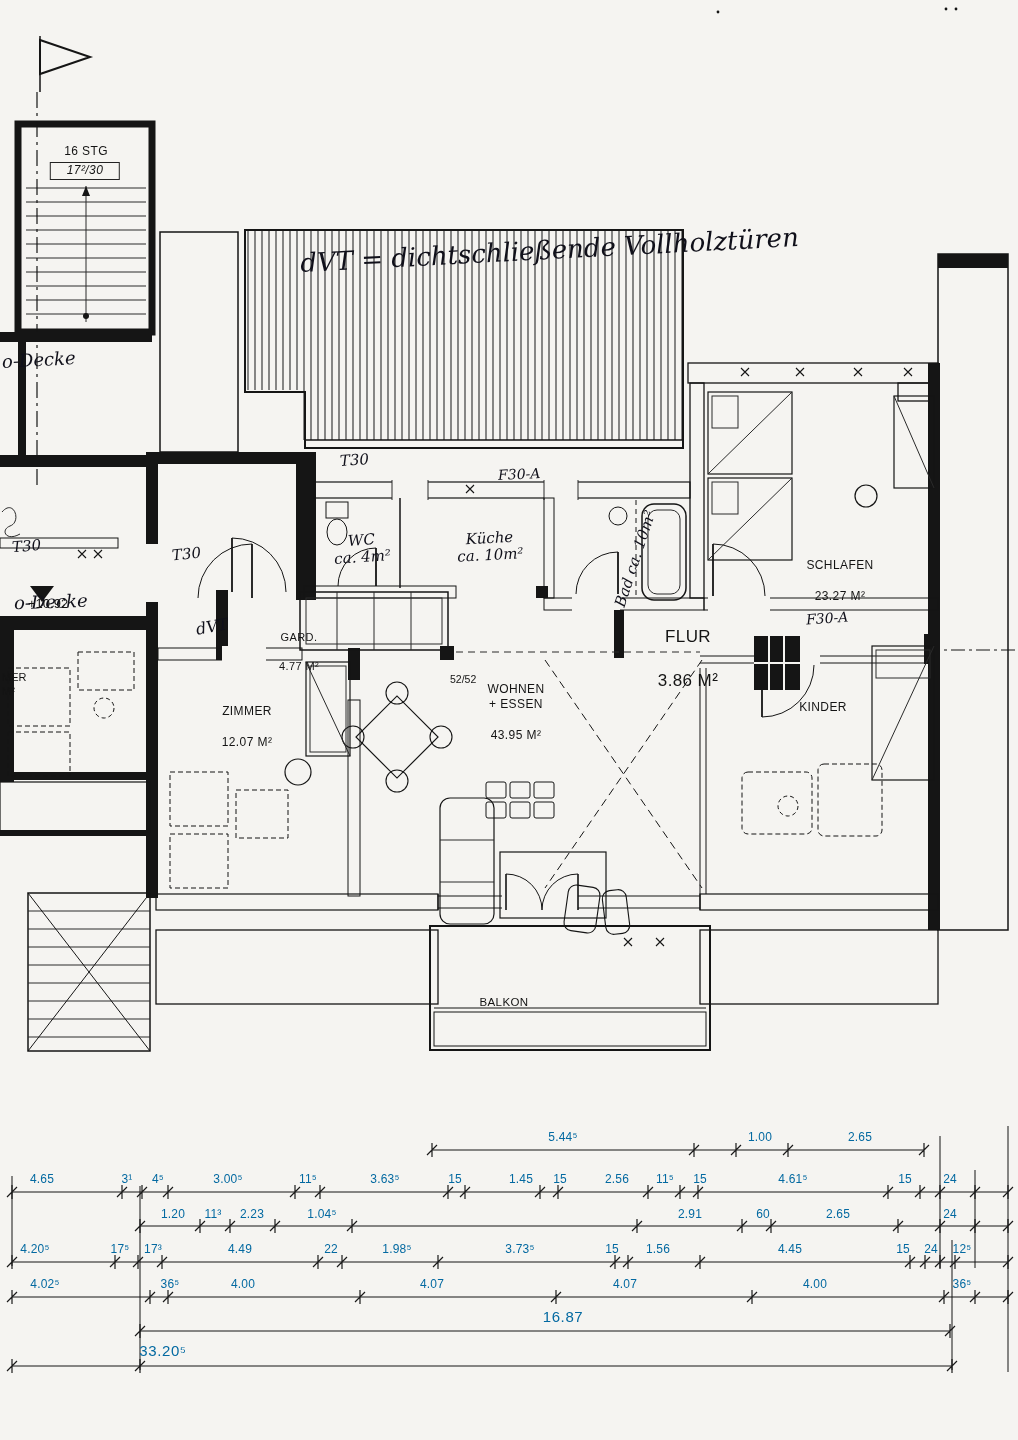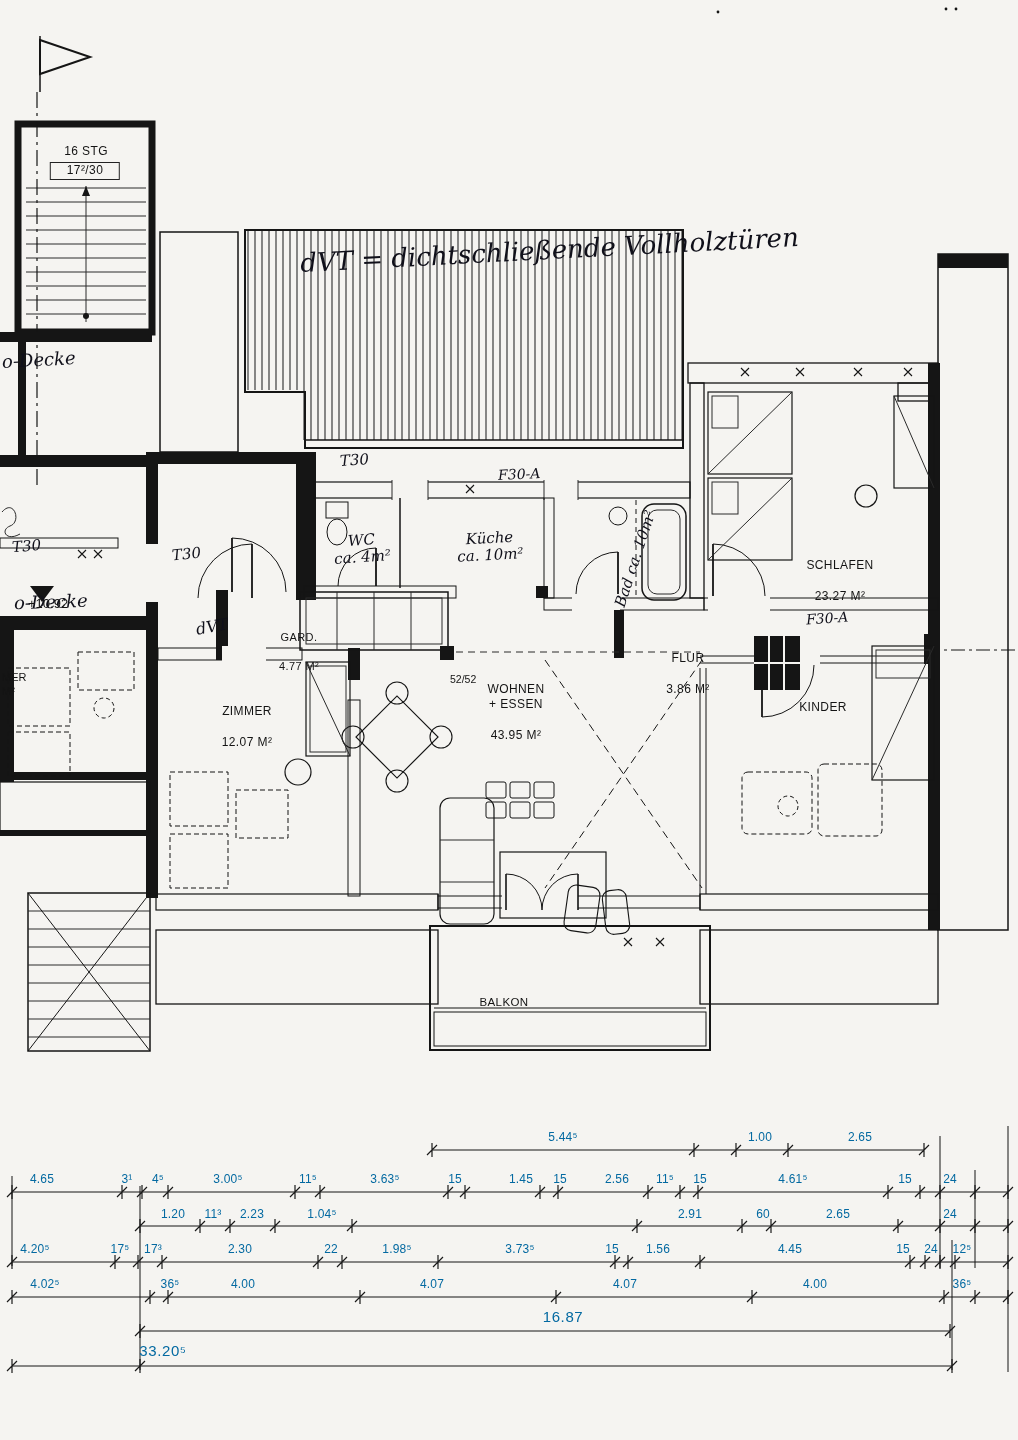--- a/index.html
+++ b/index.html
@@ -22,21 +22,21 @@
   }
   .dim-lg { font-size:15px; letter-spacing:.6px; }
   .hand {
     position:absolute; font-family:"DejaVu Serif", serif; font-style:italic;
     color:#10101a; white-space:pre-line; line-height:1.15;
   }
   .title {
     position:absolute; transform:translateX(-50%);
     font-size:30px; font-weight:600; letter-spacing:7px; white-space:nowrap; color:#1a1a1a;
   }
-  .boxed { border:1.5px solid #222; padding:0 16px; }
+  .boxed { border:1.5px solid #222; padding:0 16px;font-style:italic; }
   
   .w   { stroke:#151515; fill:none; }
   .blk { fill:#151515; stroke:none; }
   .bg  { fill:#f5f4f1; stroke:none; }
   .thin{ stroke:#2a2a2a; fill:none; stroke-width:1; }
 </style>
 </head>
 <body>
 
 <div class="page">
@@ -333,21 +333,21 @@
 <div class="lblL" style="left:2px;top:638px">MER
 M²</div>
 
 <div class="lbl" style="left:840px;top:542px">
   <div>SCHLAFEN</div>
   <div>23.27 M²</div>
 </div>
 <div class="lbl" style="left:823px;top:684px">
   <div>KINDER</div>
 </div>
-<div class="lbl" style="left:688px;top:635px;font-size:12px">
+<div class="lbl" style="left:688px;top:604px;font-size:17px">
   <div>FLUR</div>
   <div>3.86 M²</div>
 </div>
 <div class="lbl" style="left:299px;top:616px;font-size:11px">
   <div>GARD.</div>
   <div>4.77 M²</div>
 </div>
 <div class="lbl" style="left:247px;top:688px">
   <div>ZIMMER</div>
   <div>12.07 M²</div>
@@ -391,21 +391,21 @@
 <div class="dim" style="left:252px;top:1207px">2.23</div>
 <div class="dim" style="left:322px;top:1207px">1.04⁵</div>
 <div class="dim" style="left:690px;top:1207px">2.91</div>
 <div class="dim" style="left:763px;top:1207px">60</div>
 <div class="dim" style="left:838px;top:1207px">2.65</div>
 <div class="dim" style="left:950px;top:1207px">24</div>
 
 <div class="dim" style="left:35px;top:1242px">4.20⁵</div>
 <div class="dim" style="left:120px;top:1242px">17⁵</div>
 <div class="dim" style="left:153px;top:1242px">17³</div>
-<div class="dim" style="left:240px;top:1242px">2.30</div>
+<div class="dim" style="left:240px;top:1242px">4.49</div>
 <div class="dim" style="left:331px;top:1242px">22</div>
 <div class="dim" style="left:397px;top:1242px">1.98⁵</div>
 <div class="dim" style="left:520px;top:1242px">3.73⁵</div>
 <div class="dim" style="left:612px;top:1242px">15</div>
 <div class="dim" style="left:658px;top:1242px">1.56</div>
 <div class="dim" style="left:790px;top:1242px">4.45</div>
 <div class="dim" style="left:903px;top:1242px">15</div>
 <div class="dim" style="left:931px;top:1242px">24</div>
 <div class="dim" style="left:962px;top:1242px">12⁵</div>
 

